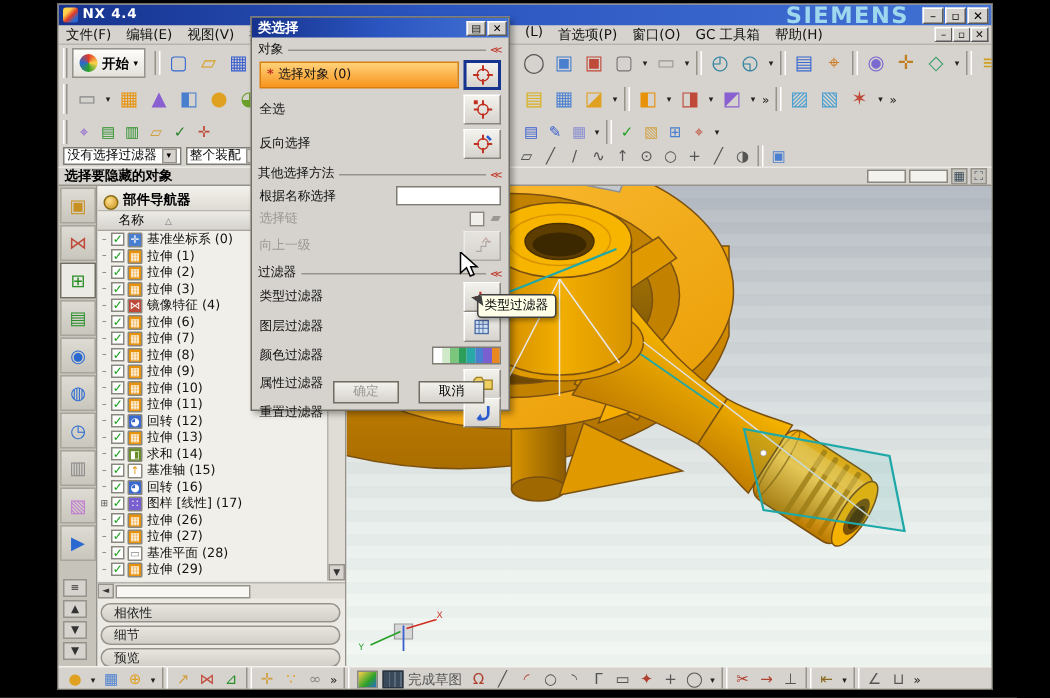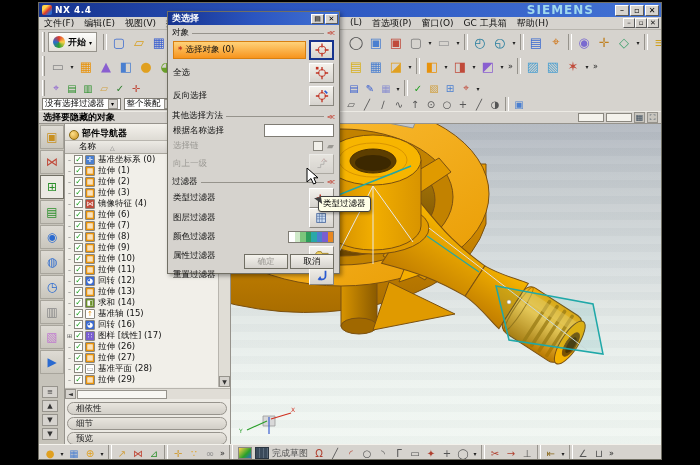--- a/index.html
+++ b/index.html
@@ -3,21 +3,21 @@
 <meta charset="utf-8">
 <style>
 *{box-sizing:border-box;margin:0;padding:0;font-family:"DejaVu Sans","Liberation Sans",sans-serif}
 html,body{width:700px;height:465px;overflow:hidden;background:#000}
 #screen{position:relative;width:700px;height:465px;background:#000}
 #app{position:absolute;left:38px;top:2px;width:624px;height:458px;background:#d6d3ce;border:1px solid #716f64;overflow:hidden}
 
 .titlebar{position:absolute;left:0;top:0;width:100%;height:14px;background:linear-gradient(90deg,#16338e,#2b55c0 40%,#4272d4);display:flex;align-items:center;padding:0 2px;color:#fff}
 .titlebar .tlogo{width:10px;height:10px;margin:0 3px 0 1px;background:linear-gradient(135deg,#ffd24a 30%,#e03a2a 55%,#2a6ad0 80%);border-radius:2px}
 .titlebar .ttext{font-size:9px;font-weight:bold;letter-spacing:.5px}
-.titlebar .brand{margin-left:auto;font-size:12px;font-weight:bold;color:#9fd8ee;letter-spacing:1px;margin-right:20px}
+.titlebar .brand{margin-left:auto;font-size:15px;font-weight:bold;color:#9fd8ee;letter-spacing:1px;margin-right:8px}
 .winbtn{width:14px;height:11px;background:#d6d3ce;border:1px solid #fff;border-right-color:#5a5a5a;border-bottom-color:#5a5a5a;font-size:8px;line-height:9px;text-align:center;color:#000;margin-left:1px}
 
 .menubar{position:absolute;left:0;top:14px;width:100%;height:13px;background:#d6d3ce;border-bottom:1px solid #b8b5ae;display:flex;align-items:center;font-size:9px;color:#111}
 .menubar .mitem{padding:0 5px;white-space:nowrap}
 .menubar .rgroup{position:absolute;left:306px;display:flex}
 .menubar .mwin{position:absolute;right:2px;display:flex}
 .menubar .mwinbtn{width:12px;height:10px;background:#d6d3ce;border:1px solid #fff;border-right-color:#5a5a5a;border-bottom-color:#5a5a5a;font-size:7px;line-height:8px;text-align:center}
 
 .trow{position:absolute;width:100%;background:#d6d3ce;display:flex;align-items:center}
 #row-a{left:0;top:27px;height:24px}#row-b{left:0;top:51px;height:24px}#row-c{left:0;top:75px;height:20px}
@@ -95,21 +95,21 @@
 .orange-row{flex:1;height:18px;background:linear-gradient(#ffd27a,#f7941d);border:1px solid #d87f10;display:flex;align-items:center;padding-left:4px;font-size:8.5px;margin-right:3px}
 .orange-row .ast{color:#c03020;font-weight:bold;margin-right:3px}
 .dbtn24{width:25px;height:20px;background:linear-gradient(#f4f2ec,#d6d3ce);border:1px solid #8a877f;border-top-color:#fff;border-left-color:#fff;display:flex;align-items:center;justify-content:center}
 .dbtn24.active{border:2px solid #16338e}
 .dbtn24.dis{opacity:.55}
 .dis{color:#9a9893}
 .dinput{width:70px;height:13px;background:#fff;border:1px solid #7f7c74}
 .dchk{width:10px;height:10px;background:#f1efe9;border:1px solid #8a877f;margin-right:4px}
 .swatch{display:flex;width:46px;height:12px;border:1px solid #7f7c74}
 .swatch div{flex:1}
-.dfoot{position:absolute;bottom:4px;right:5px;display:flex;gap:2px}
+.dfoot{position:absolute;bottom:4px;right:16px;display:flex;gap:13px}
 .dfbtn{width:44px;height:15px;background:linear-gradient(#f4f2ec,#d6d3ce);border:1px solid #716f64;font-size:8.5px;text-align:center;line-height:13px}
 .dfbtn.dis{color:#9a9893}
 
 #tooltip{position:absolute;left:318px;top:196px;z-index:70;background:#ffffe8;border:1px solid #404040;border-radius:3px;font-size:8.5px;padding:1px 4px;box-shadow:1px 2px 3px rgba(0,0,0,.3)}
 #tooltip:before{content:"";position:absolute;left:-3px;top:-5px;border:5px solid transparent;border-bottom-color:#404040;transform:rotate(35deg)}
 #cursor{position:absolute;left:306px;top:168px;z-index:80}
 </style>
 </head>
 <body>
 

